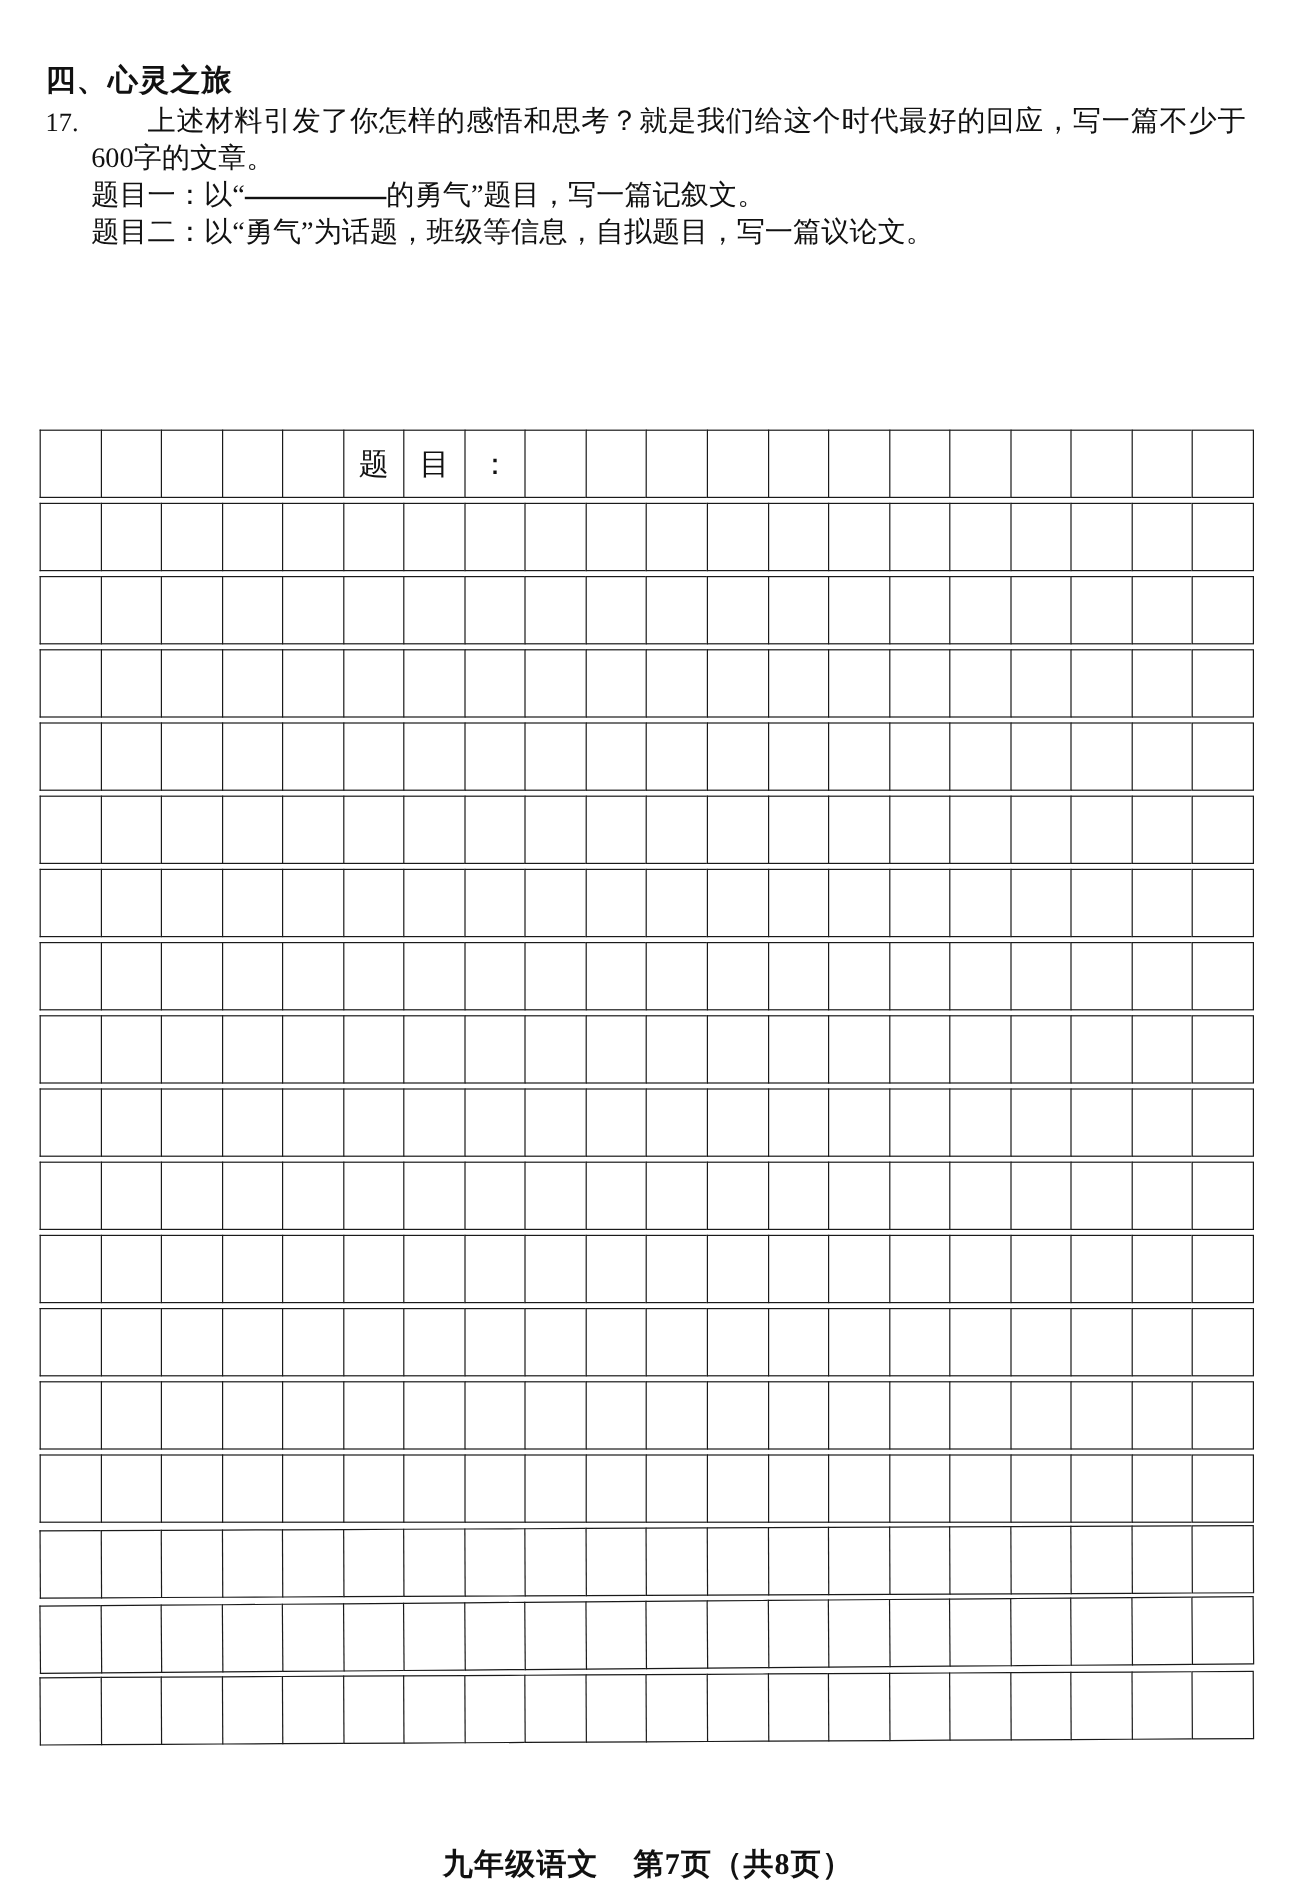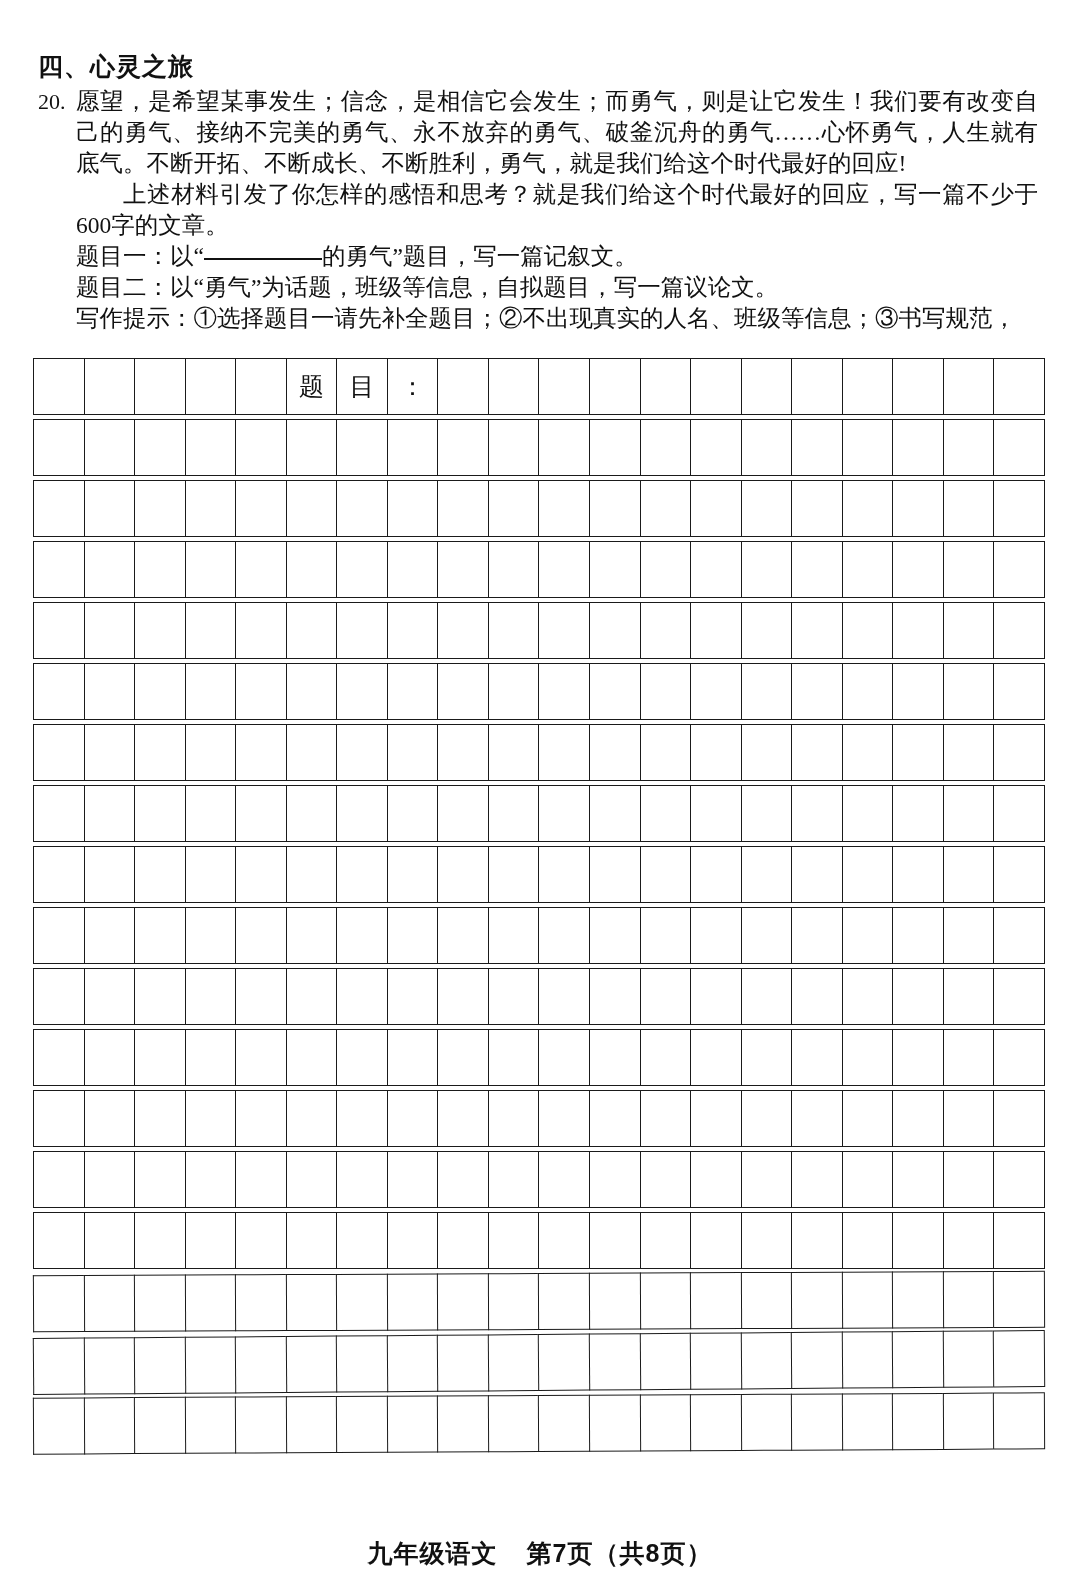--- a/index.html
+++ b/index.html
@@ -108,37 +108,35 @@
   .footer {
     position: absolute;
     left: 0;
     right: 0;
     bottom: 24px;
     text-align: center;
     font-size: 25px;
     font-weight: bold;
     letter-spacing: 1px;
   }
-  .footer .pg { font-family: Liberation Sans, sans-serif; text-align: center; }
+  .footer .pg { font-family: Liberation Serif, serif; text-align: center; }
 </style>
 </head>
 <body>
 
 <div class="page">
 
   <div class="section-title">四、心灵之旅</div>
 
   <div class="q-block">
-    <span class="q-num">20.</span>
+    <span class="q-num">17.</span>
     <div class="q-body">
-      <span class="line">愿望，是希望某事发生；信念，是相信它会发生；而勇气，则是让它发生！我们要有改变自己的勇气、接纳不完美的勇气、永不放弃的勇气、破釜沉舟的勇气……心怀勇气，人生就有底气。不断开拓、不断成长、不断胜利，勇气，就是我们给这个时代最好的回应!</span>
       <span class="para-indent">上述材料引发了你怎样的感悟和思考？就是我们给这个时代最好的回应，写一篇不少于600字的文章。</span>
       <span class="hang"><span>题目一：以“</span><span class="blank-ul"></span><span>的勇气”题目，写一篇记叙文。</span></span>
       <span class="hang">题目二：以“勇气”为话题，班级等信息，自拟题目，写一篇议论文。</span>
-      <span class="hang">写作提示：①选择题目一请先补全题目；②不出现真实的人名、班级等信息；③书写规范，</span>
     </div>
   </div>
 
   <div class="grid-wrap">
       <div class="grid-row">
         <div class="cell"></div>
         <div class="cell"></div>
         <div class="cell"></div>
         <div class="cell"></div>
         <div class="cell"></div>

